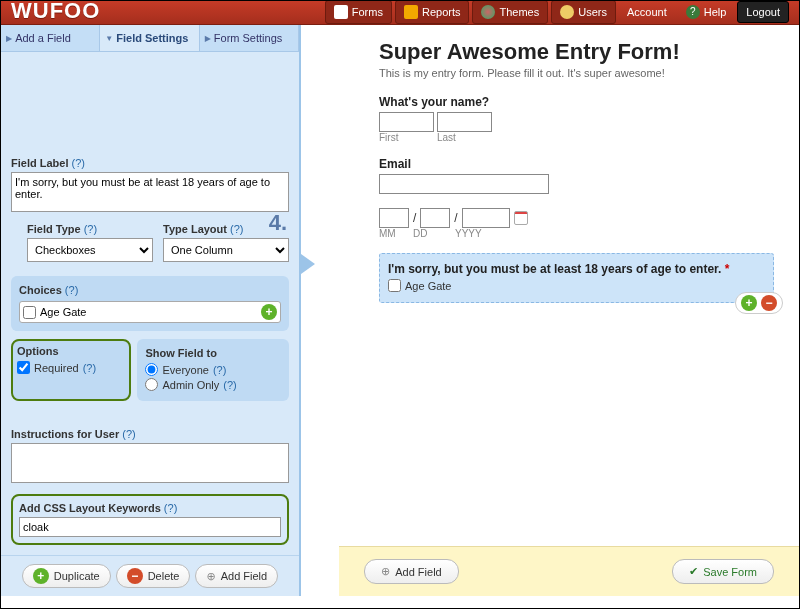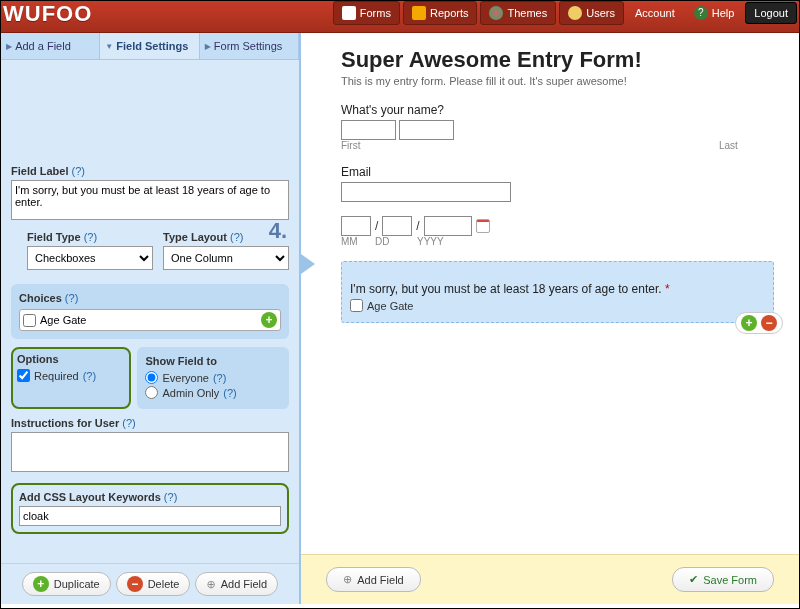--- a/index.html
+++ b/index.html
@@ -1,18 +1,18 @@
 <!DOCTYPE html>
 <html><head>
 <meta charset="utf-8">
 <style>
 * { box-sizing: border-box; margin: 0; padding: 0; }
 body { font-family: "Lucida Grande", Arial, sans-serif; font-size: 12px; background: #fff; color: #333; }
 .container { width: 800px; height: 609px; border: 1px solid #000; position: relative; overflow: hidden; }
-.topbar { height: 32px; background: linear-gradient(#c53b27, #a52e1d); display: flex; align-items: flex-start; padding: 0 2px; border-bottom: 1px solid #7b1e10; }
+.topbar { height: 24px; background: linear-gradient(#c53b27, #a52e1d); display: flex; align-items: flex-end; padding: 0 10px; border-bottom: 1px solid #7b1e10; }
 .brand { color: #fff; font-weight: bold; font-size: 22px; letter-spacing: 1px; font-family: Arial Black, Arial, sans-serif; text-shadow: 0 1px 0 #7a1a0d; }
 .brand .o { color: #e99c1e; }
 .nav { margin-left: auto; display: flex; gap: 3px; align-items: center; }
 .nav-item { background: #8f2718; color: #fff; padding: 4px 8px; border-radius: 3px; display: flex; align-items: center; gap: 4px; font-size: 11px; cursor: pointer; border: 1px solid #6d1b0e; }
 .nav-item.plain { background: transparent; border: none; }
 .nav-item.logout { background: #222; border-color: #000; }
 .nav-icon { width: 14px; height: 14px; display: inline-block; }
 .main { display: flex; height: calc(100% - 36px); }
 .sidebar { width: 300px; background: #d8e9f9; border-right: 2px solid #9cc4e8; display: flex; flex-direction: column; position: relative; }
 .tabs { display: flex; border-bottom: 1px solid #a8c8e8; background: #c4def6; }
@@ -38,30 +38,30 @@
 .add-btn { background: #5eb22a; }
 .del-btn { background: #d34c2a; }
 .options-row { display: flex; gap: 6px; margin-top: 8px; }
 .opt-box { background: #bfdaf3; border-radius: 6px; padding: 8px; flex: 1; }
 .opt-title { font-size: 11px; font-weight: bold; margin-bottom: 4px; }
 .opt-line { font-size: 11px; display: flex; align-items: center; gap: 4px; margin-bottom: 2px; }
 .callout { border: 2px solid #4d7c0f; border-radius: 8px; padding: 4px; }
 .sidebar-footer { padding: 8px 10px; background: #d8e9f9; border-top: 1px solid #b8d4ee; display: flex; gap: 5px; justify-content: center; }
 .pill-btn { background: linear-gradient(#fff,#eee); border: 1px solid #bbb; border-radius: 12px; padding: 3px 10px; font-size: 11px; display: inline-flex; align-items: center; gap: 5px; cursor: pointer; }
 .step-num { position: absolute; right: 12px; top: 158px; font-size: 22px; color: #5a7aa8; font-weight: bold; }
-.preview { flex: 1; display: flex; flex-direction: column; background: #fff; }
+.preview { flex: 1; display: flex; flex-direction: column; background: #fff; padding-left: 38px; }
 .preview-body { flex: 1; padding: 14px 25px 10px 40px; overflow-y: auto; position: relative; }
 .form-title { font-size: 22px; font-weight: bold; color: #222; margin-bottom: 2px; }
 .form-desc { font-size: 11px; color: #666; margin-bottom: 16px; }
-.f-label { font-size: 12px; font-weight: normal; color: #222; margin-bottom: 3px; margin-top: 12px; }
+.f-label { font-size: 12px; font-weight: bold; color: #222; margin-bottom: 3px; }
 .req { color: #c00; }
 .f-input { border: 1px solid #888; height: 20px; padding: 2px; font-size: 11px; }
 .name-row { display: flex; gap: 3px; margin-bottom: 0px; }
 .name-row .f-input { width: 55px; }
-.sub-labels { display: flex; gap: 3px; margin-bottom: 14px; justify-content: space-between; }
+.sub-labels { display: flex; gap: 3px; margin-bottom: 14px; }
 .sub-labels span { width: 55px; font-size: 10px; color: #888; }
 .email-input { width: 170px; margin-bottom: 14px; }
 .date-row { display: flex; align-items: center; gap: 4px; margin-bottom: 0; }
 .date-row .mm { width: 30px; } .date-row .dd { width: 30px; } .date-row .yy { width: 48px; }
 .date-subs { display: flex; gap: 4px; margin-bottom: 14px; font-size: 10px; color: #888; }
 .date-subs .s1 { width: 30px; } .date-subs .s2 { width: 38px; } .date-subs .s3 { width: 48px; }
 .selected-field { background: #cde4f9; border: 1px dashed #8ab8e4; padding: 8px; position: relative; border-radius: 3px; }
 .selected-field .f-label { font-size: 12px; }
 .field-actions { position: absolute; right: -10px; bottom: -12px; background: #fff; border: 1px solid #ccc; border-radius: 12px; padding: 2px 5px; display: flex; gap: 4px; }
 .pointer { position: absolute; left: 300px; top: 253px; width: 0; height: 0; border-top: 10px solid transparent; border-bottom: 10px solid transparent; border-left: 14px solid #9cc4e8; z-index: 5; }
@@ -169,21 +169,21 @@
                 <span class="help">(?)</span>
               </div>
             <div class="opt-line">
                 <input type="radio" style=""> 
                 <span>Admin Only</span> 
                 <span class="help">(?)</span>
               </div>
           </div>
         </div>
 
-        <div class="field-group" style="margin-top:8px">
+        <div class="field-group" style="margin-top:27px">
           <div class="field-label"><span>Instructions for User</span> <span class="help">(?)</span></div>
           <textarea class="textarea" style=""></textarea>
         </div>
 
         <div class="field-group callout" style="padding:6px">
           <div class="field-label"><span>Add CSS Layout Keywords</span> <span class="help">(?)</span></div>
           <input class="textinput" value="cloak" style="">
         </div>
       </div>
       <div class="sidebar-footer">

